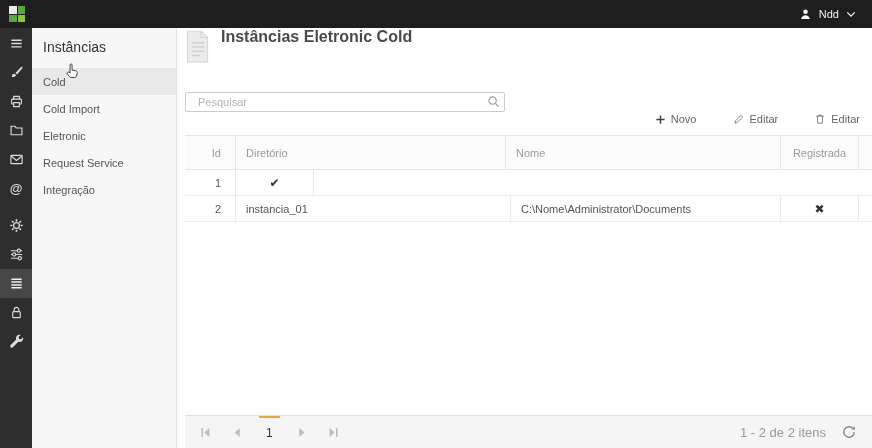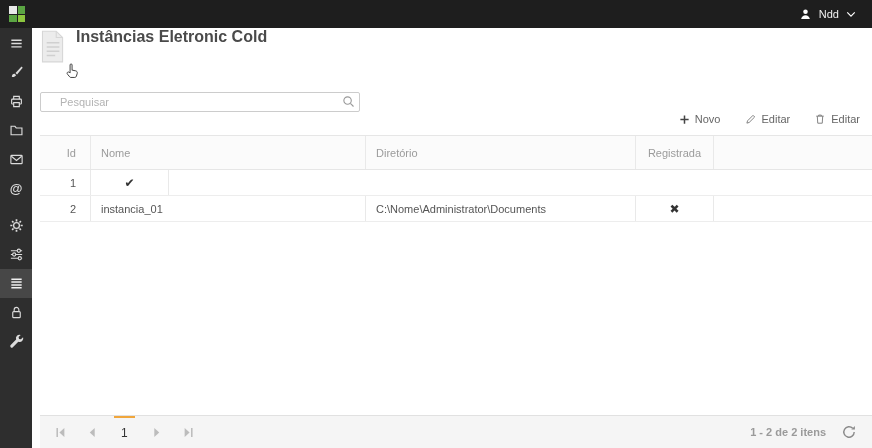--- a/index.html
+++ b/index.html
@@ -36,25 +36,25 @@
   .nav-item.selected{background:#e9e9e9;}
 
   
   .main{flex:1;position:relative;background:#fff;min-width:0;}
   .main-header{height:40px;display:flex;align-items:flex-start;padding-left:2px;}
   .main-title{font-size:16px;font-weight:bold;color:#4a4a4a;margin-left:6px;}
 
   .controls-row{display:flex;align-items:center;justify-content:space-between;margin:10px 8px 0 8px;}
   .search-wrap{position:relative;width:320px;}
   .search-input{width:100%;height:20px;box-sizing:border-box;border:1px solid #ccc;border-radius:2px;
-                padding:0 22px 0 19px;font-size:11px;font-family:inherit;color:#555;outline:none;background:#fff;}
+                padding:0 22px 0 12px;font-size:11px;font-family:inherit;color:#555;outline:none;background:#fff;}
   .search-input::placeholder{color:#b3b3b3;}
   .search-icon{position:absolute;right:5px;top:3px;}
 
-  .toolbar{display:flex;align-items:center;gap:24px;padding-right:4px;margin-top:35px;}
+  .toolbar{display:flex;align-items:center;gap:36px;padding-right:4px;margin-top:35px;}
   .tb-btn{display:flex;align-items:center;gap:5px;background:none;border:none;font-family:inherit;
           font-size:11px;color:#666;cursor:pointer;padding:0;}
 
   
   .grid{margin:10px 0 0 8px;}
   .grid-header{display:flex;height:35px;background:#fbfbfb;border-top:1px solid #e6e6e6;
                border-bottom:1px solid #e6e6e6;color:#9b9b9b;font-size:11px;box-sizing:border-box;}
   .g-cell{display:flex;align-items:center;padding:0 10px;box-sizing:border-box;overflow:hidden;white-space:nowrap;}
   .g-cell + .g-cell{border-left:1px solid #e9e9e9;}
   .col-id{width:50px;justify-content:flex-end;padding-right:14px;flex:none;}
@@ -66,21 +66,21 @@
   .grid-row .mark{font-size:12px;color:#333;}
 
   
   .pager{position:absolute;left:8px;right:0;bottom:0;height:33px;background:#f5f5f5;border-top:1px solid #e1e1e1;
          display:flex;align-items:center;padding:0 10px;box-sizing:border-box;}
   .pager-nav{display:flex;align-items:center;gap:12px;height:100%;}
   .pg-btn{width:20px;height:20px;display:flex;align-items:center;justify-content:center;background:none;border:none;cursor:pointer;padding:0;}
   .page-current{height:100%;display:flex;align-items:center;padding:0 7px;border-top:2px solid #f0a63c;
                 box-sizing:border-box;font-size:12px;color:#333;background:none;border-left:none;border-right:none;border-bottom:none;cursor:pointer;font-family:inherit;}
   .pager-right{margin-left:auto;display:flex;align-items:center;gap:16px;padding-right:6px;}
-  .pager-info{font-size:11px;color:#9a9a9a;font-weight:bold;}
+  .pager-info{font-size:13px;color:#9a9a9a;}
   .refresh-btn{background:none;border:none;cursor:pointer;display:flex;padding:0;}
 
   .cursor{position:absolute;left:64px;top:62px;z-index:5;pointer-events:none;}
 </style>
 </head>
 <body>
 
 <div class="screen">
 
   <div class="topbar">
@@ -165,20 +165,40 @@
           <path d="M5.5 7V5a2.5 2.5 0 0 1 5 0v2" fill="none" stroke="#dcdcdc" stroke-width="1.2"></path>
         </svg>
       </div>
       <div class="rail-item">
         <svg width="15" height="15" viewBox="0 0 16 16">
           <path d="M15 3.4l-2.3 2.3-2-.5-.5-2L12.5 1A3.8 3.8 0 0 0 7.6 5.9L1.8 11.7a1.6 1.6 0 1 0 2.3 2.3l5.8-5.8A3.8 3.8 0 0 0 15 3.4z" fill="#dcdcdc"></path>
         </svg>
       </div>
     </div>
 
+    <div class="nav">
+      <div class="nav-title">Instâncias</div>
+      <div>
+          <div class="nav-item selected">
+            <span>Cold</span>
+          </div>
+          <div class="nav-item">
+            <span>Cold Import</span>
+          </div>
+          <div class="nav-item">
+            <span>Eletronic</span>
+          </div>
+          <div class="nav-item">
+            <span>Request Service</span>
+          </div>
+          <div class="nav-item">
+            <span>Integração</span>
+          </div>
+        </div>
+    </div>
 
     <div class="main">
 
       <div class="main-header">
         <svg width="36" height="36" viewBox="0 0 34 34">
           <path d="M8 3h13l6 6v23H8z" fill="#ececec" stroke="#d6d6d6"></path>
           <path d="M21 3v6h6" fill="none" stroke="#d6d6d6"></path>
           <path d="M12 14h12M12 18h12M12 22h12M12 26h8" stroke="#d0d0d0" stroke-width="1.4"></path>
         </svg>
         <span class="main-title">Instâncias Eletronic Cold</span>
@@ -210,22 +230,22 @@
               <path d="M3 4.2h10M6.2 4.2V2.8h3.6v1.4M4.4 4.2l.6 9.4h6l.6-9.4" fill="none" stroke="#777" stroke-width="1.2"></path>
             </svg>
             <span>Editar</span>
           </button>
         </div>
       </div>
 
       <div class="grid">
         <div class="grid-header">
           <div class="g-cell col-id">Id</div>
+          <div class="g-cell col-dir">Diretório</div>
           <div class="g-cell col-nome">Nome</div>
-          <div class="g-cell col-dir">Diretório</div>
           <div class="g-cell col-reg">Registrada</div>
           <div class="g-cell col-spacer"></div>
         </div>
         <div>
             <div class="grid-row">
               <div class="g-cell col-id">1</div>
               <div class="g-cell col-reg mark">✔</div>
               <div class="g-cell col-spacer"></div>
             </div>
             <div class="grid-row">

